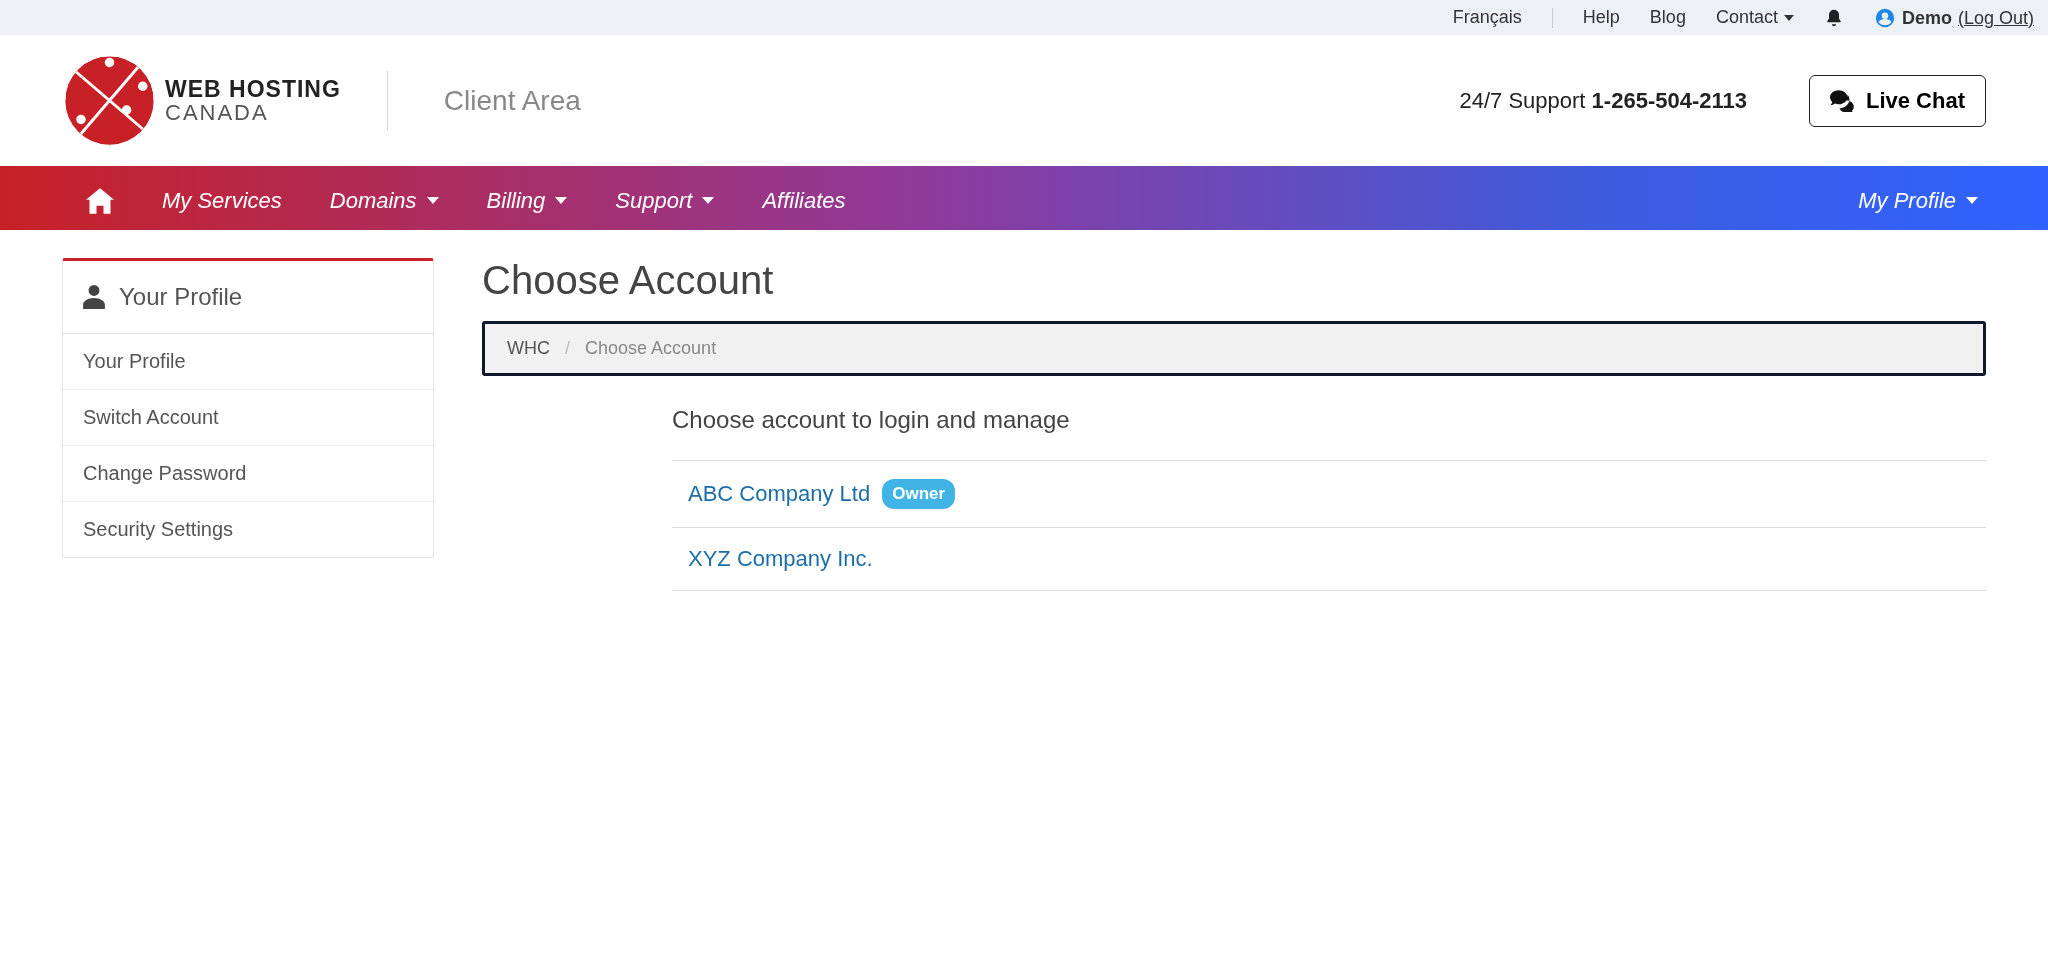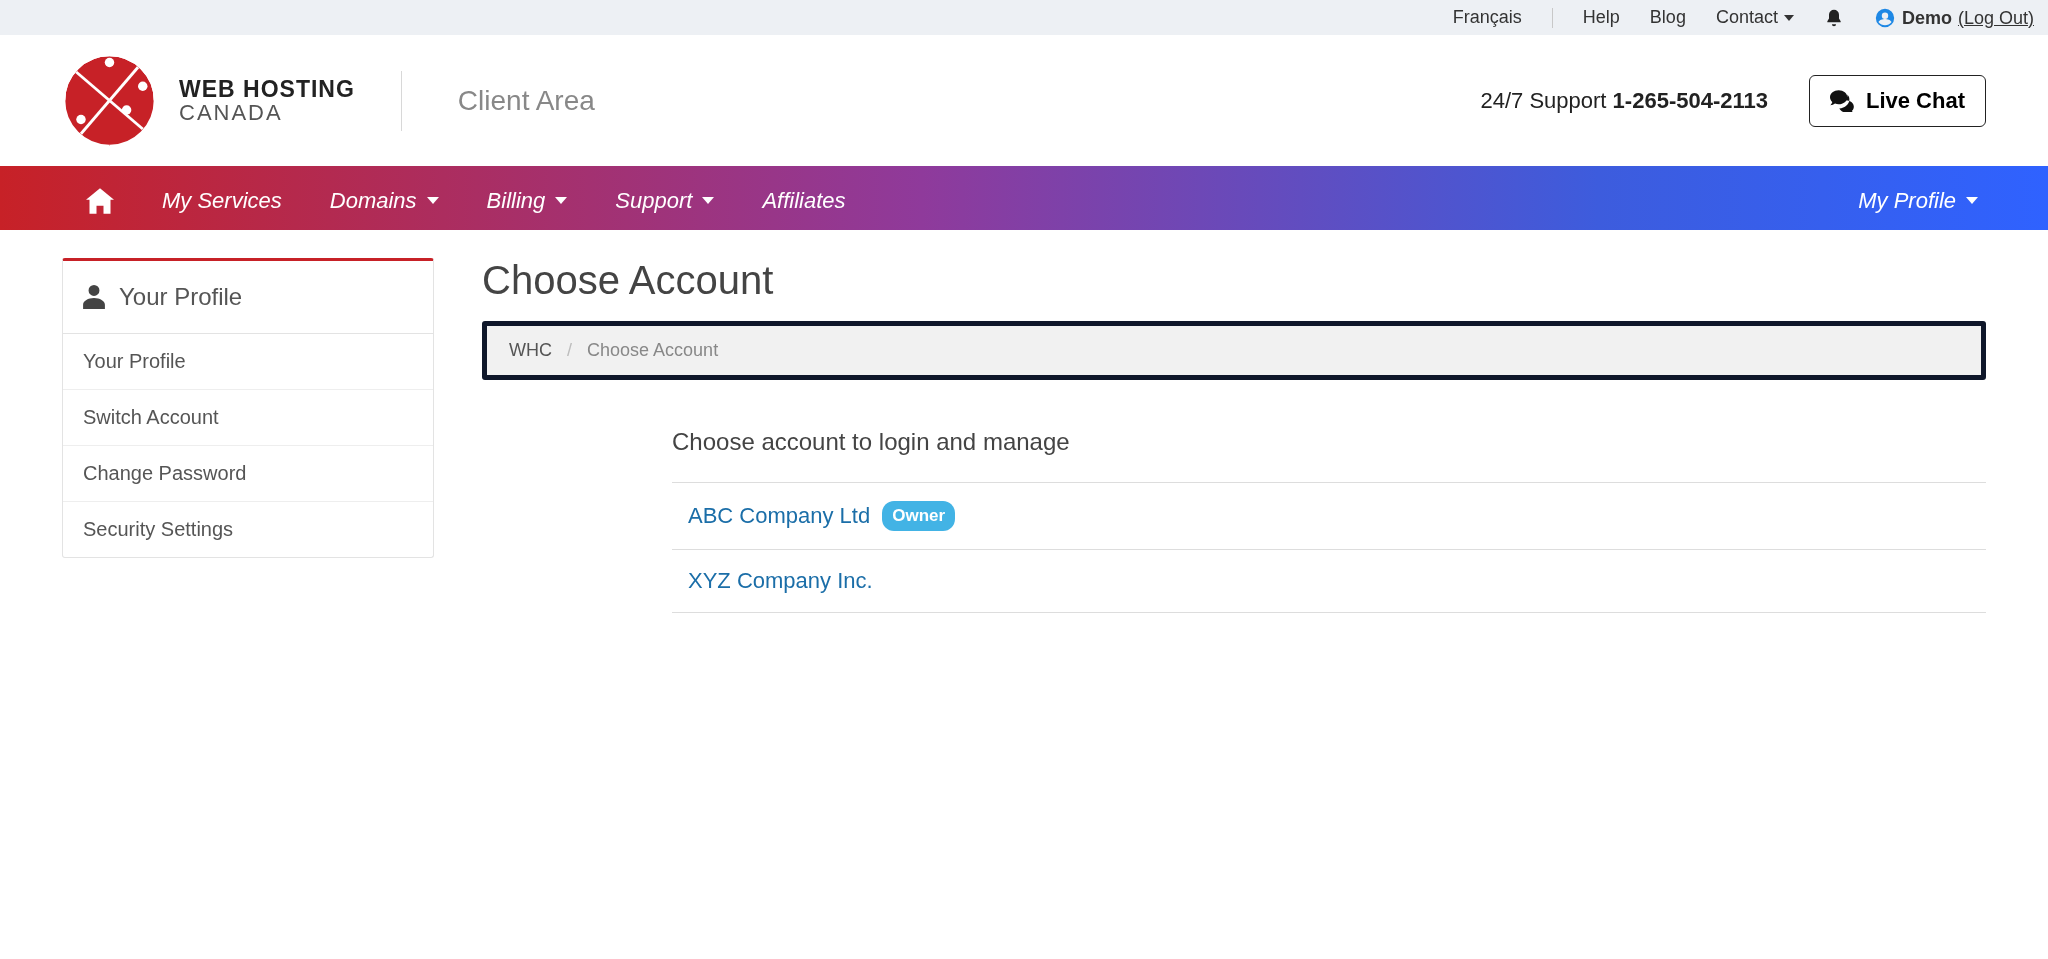--- a/index.html
+++ b/index.html
@@ -10,30 +10,30 @@
     .topbar .divider { width: 1px; height: 20px; background: #c8c8c8; }
     .topbar a { color: #333; text-decoration: none; cursor: pointer; }
     .topbar .contact { display: flex; align-items: center; gap: 6px; }
     .topbar .user-wrap { display: flex; align-items: flex-end; gap: 6px; }
     .topbar .user-icon svg { fill: #1e88e5; }
     .topbar .demo { font-weight: 700; }
     .topbar .logout { text-decoration: underline; }
 
     
     .header { display: flex; align-items: center; padding: 18px 62px 18px 62px; gap: 28px; }
-    .logo-wrap { display: flex; align-items: center; gap: 22px; }
+    .logo-wrap { display: flex; align-items: center; gap: 8px; }
     .logo-text { line-height: 1.05; }
     .logo-line1 { font-size: 23px; font-weight: 700; letter-spacing: 1px; color: #222; }
     .logo-line2 { font-size: 22px; font-weight: 400; letter-spacing: 2px; color: #555; }
     .header-vdiv { width: 1px; height: 60px; background: #d8d8d8; margin: 0 28px 0 18px; }
     .client-area { font-size: 28px; color: #888; }
     .header-spacer { flex: 1; }
     .support-text { font-size: 22px; color: #222; }
     .support-text .phone { font-weight: 700; }
-    .chat-btn { border: 1px solid #222; border-radius: 6px; padding: 12px 20px; font-size: 22px; font-weight: 700; background: #fff; cursor: pointer; display: flex; align-items: center; gap: 10px; margin-left: 13px; }
+    .chat-btn { border: 1px solid #222; border-radius: 6px; padding: 12px 20px; font-size: 22px; font-weight: 700; background: #fff; cursor: pointer; display: flex; align-items: center; gap: 10px; margin-left: 34px; }
 
     
     .nav { height: 64px; background: linear-gradient(90deg, #c72127 0%, #8f3a9b 45%, #3d5cdd 78%, #2f62ff 100%); display: flex; align-items: stretch; padding: 0 62px; color: #fff; position: relative; border-top: 5px solid #2f62ff; font-style: italic; }
     .nav::before { content:""; position:absolute; top:-5px; left:0; right:0; height:5px; background: linear-gradient(90deg, #c72127 0%, #8f3a9b 45%, #3d5cdd 78%, #2f62ff 100%); }
     .nav-item { display: flex; align-items: center; gap: 10px; padding: 0 24px; font-size: 22px; font-weight: 500; cursor: pointer; }
     .nav-spacer { flex: 1; }
     .nav-profile { display: flex; align-items: center; gap: 10px; padding: 0 8px; font-size: 22px; font-weight: 500; cursor: pointer; }
     .caret-down { width: 0; height: 0; border-left: 6px solid transparent; border-right: 6px solid transparent; border-top: 7px solid currentColor; display: inline-block; }
     .caret-down.sm { border-left-width: 5px; border-right-width: 5px; border-top-width: 6px; }
 
@@ -42,25 +42,25 @@
 
     
     .sidebar { width: 372px; border: 1px solid #e3e3e3; border-radius: 3px; border-top: 3px solid #c72127; background: #fff; }
     .sidebar-header { display: flex; align-items: center; gap: 14px; padding: 22px 20px; font-size: 24px; color: #555; font-weight: 400; border-bottom: 1px solid #e3e3e3; }
     .sidebar-item { padding: 16px 20px; border-bottom: 1px solid #eee; font-size: 20px; color: #555; cursor: pointer; }
     .sidebar-item:last-child { border-bottom: none; }
 
     
     .main { flex: 1; }
     .page-title { font-size: 40px; color: #444; font-weight: 500; margin-bottom: 18px; }
-    .breadcrumb { background: #f1f1f1; border: 5px solid #0f172a; border-radius: 3px; padding: 14px 22px; font-size: 18px; color: #888; }
+    .breadcrumb { background: #f1f1f1; border: 3px solid #0f172a; border-radius: 3px; padding: 14px 22px; font-size: 18px; color: #888; }
     .breadcrumb .root { color: #555; font-weight: 500; }
     .breadcrumb .sep { margin: 0 10px; color: #bdbdbd; }
 
-    .accounts-block { padding: 48px 0 0 190px; }
+    .accounts-block { padding: 30px 0 0 190px; }
     .accounts-heading { font-size: 24px; color: #444; margin-bottom: 26px; }
     .account-list { border-top: 1px solid #ddd; }
     .account-row { border-bottom: 1px solid #ddd; padding: 18px 16px; display: flex; align-items: center; gap: 12px; }
     .account-link { color: #1b6ea8; font-size: 22px; font-weight: 500; text-decoration: none; cursor: pointer; }
     .owner-badge { background: #42b3e5; color: #fff; font-size: 17px; font-weight: 600; padding: 5px 10px; border-radius: 12px; }
 
     
     .icon { display: inline-flex; }
   </style>
 </head>

